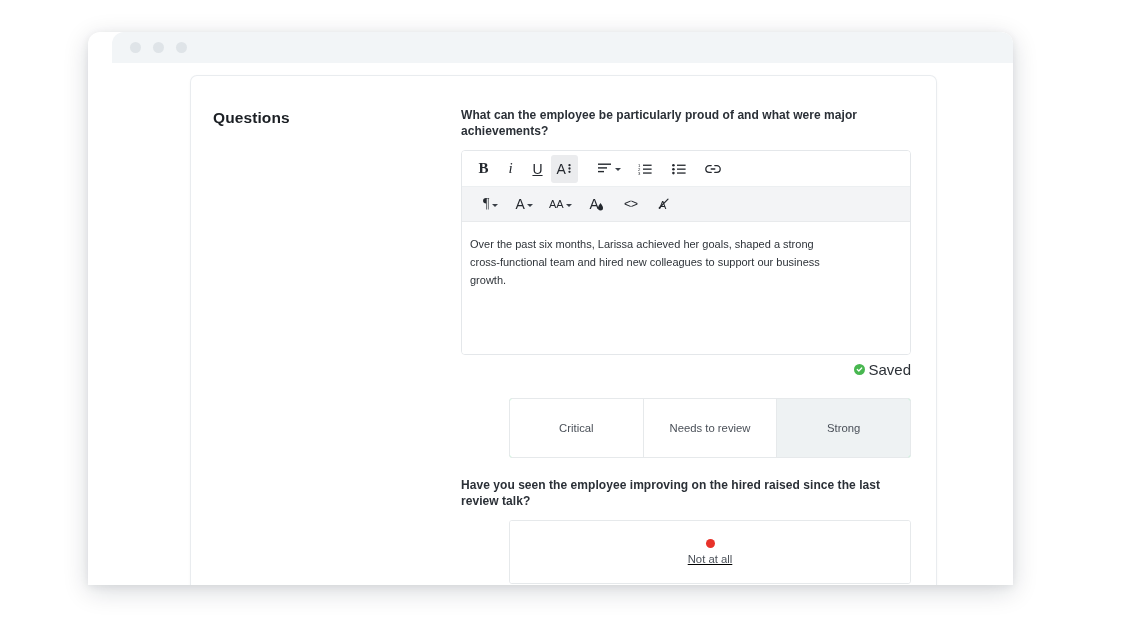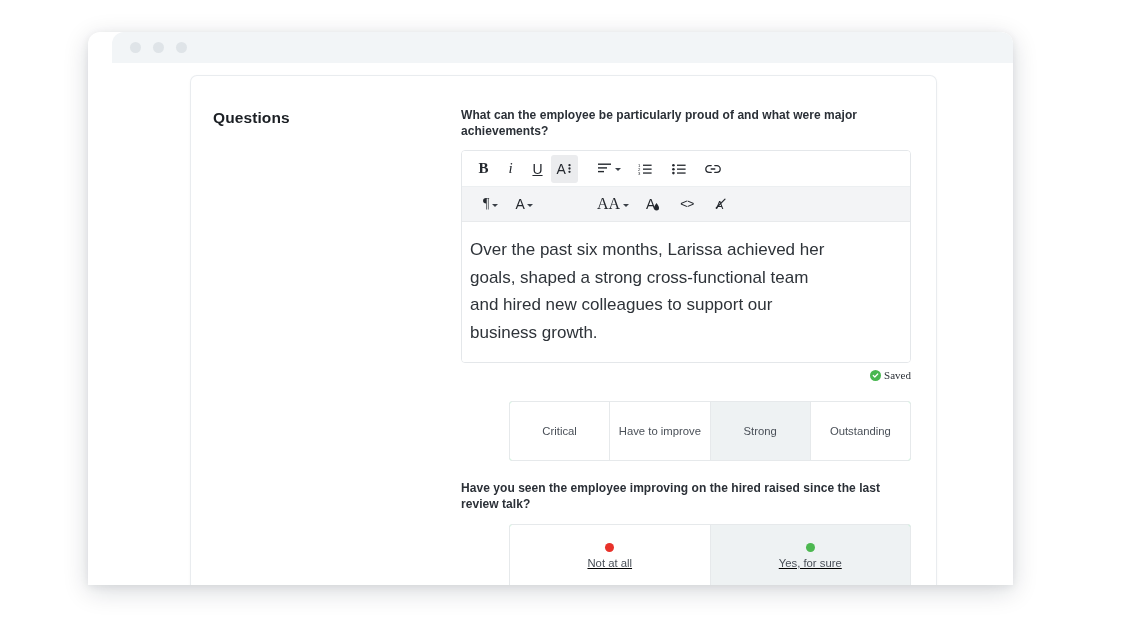--- a/index.html
+++ b/index.html
@@ -149,21 +149,21 @@
   .tb-btn.active { background: #ebecee; }
 
   .tb-gap { width: 16px; flex: 0 0 16px; }
   .tb-gap-sm { width: 7px; flex: 0 0 7px; }
 
   .glyph-b  { font-size: 15px; font-weight: bold; font-family: "Liberation Serif", serif; }
   .glyph-i  { font-size: 15px; font-style: italic; font-family: "Liberation Serif", serif; }
   .glyph-u  { font-size: 14px; text-decoration: underline; font-family: "Liberation Sans", sans-serif; }
   .glyph-pilcrow { font-size: 14px; font-family: "Liberation Serif", serif; }
   .glyph-a  { font-size: 14px; font-family: "Liberation Sans", sans-serif; }
-  .glyph-aa { font-size: 16px; font-family: Liberation Serif, serif; margin-left: 48px; }
+  .glyph-aa { font-size: 11px; font-family: Liberation Sans, sans-serif; }
   .glyph-code { font-size: 12.5px; font-family: "Liberation Sans", sans-serif; letter-spacing: -0.5px; }
 
   .caret {
     display: inline-block;
     margin-left: 2.5px;
     width: 0; height: 0;
     border-left: 3.2px solid transparent;
     border-right: 3.2px solid transparent;
     border-top: 3.8px solid #3b4048;
     vertical-align: middle;
@@ -171,21 +171,21 @@
     top: 1px;
   }
 
   .editor-body {
     background: #ffffff;
     min-height: 132px;
     padding: 14px 16px 16px 8px;
   }
 
   .editor-text {
-    font-size: 17px;
+    font-size: 11px;
     color: #2e3339;
     line-height: 1.62;
     max-width: 360px;
     font-family: "Liberation Sans", sans-serif;
   }
 
   
   .saved-row {
     display: flex;
     justify-content: flex-end;
@@ -200,23 +200,23 @@
     height: 11px;
     border-radius: 50%;
     background: #48b750;
     display: flex;
     align-items: center;
     justify-content: center;
     flex: 0 0 11px;
   }
 
   .saved-text {
-    font-size: 11px;
+    font-size: 15px;
     color: #2c3137;
-    font-family: Liberation Serif, serif;
+    font-family: Liberation Sans, sans-serif;
   }
 
   
   .block { margin-bottom: 20px; }
 
   .rating-group {
     display: flex;
     border: 1px solid #e6e9eb;
     border-radius: 3px;
     overflow: hidden;
@@ -429,50 +429,43 @@
             <div class="block">
 
 
               <div class="rating-group">
 
                 <div class="rating-cell">
                   <span class="rating-label">Critical</span>
                 </div>
 
                 <div class="rating-cell">
-                  <span class="rating-label">Have to improve</span>
+                  <span class="rating-label">Needs to review</span>
                 </div>
 
                 <div class="rating-cell selected">
                   <span class="rating-label">Strong</span>
                 </div>
 
-                <div class="rating-cell">
-                  <span class="rating-label">Outstanding</span>
-                </div>
 
               </div>
             </div>
 
             <div class="block">
 
               <div class="question-label">Have you seen the employee improving on the hired raised since the last review talk?</div>
 
               <div class="rating-group">
 
                 <div class="rating-cell tall">
                   <span class="status-dot" style="background:#e8322a"></span>
                   <span class="rating-label">Not at all</span>
                 </div>
 
 
-                <div class="rating-cell tall selected">
-                  <span class="status-dot" style="background:#4cb850"></span>
-                  <span class="rating-label">Yes, for sure</span>
-                </div>
 
               </div>
             </div>
 
           </div>
         </div>
       </div>
 
     </div>
   </div>

